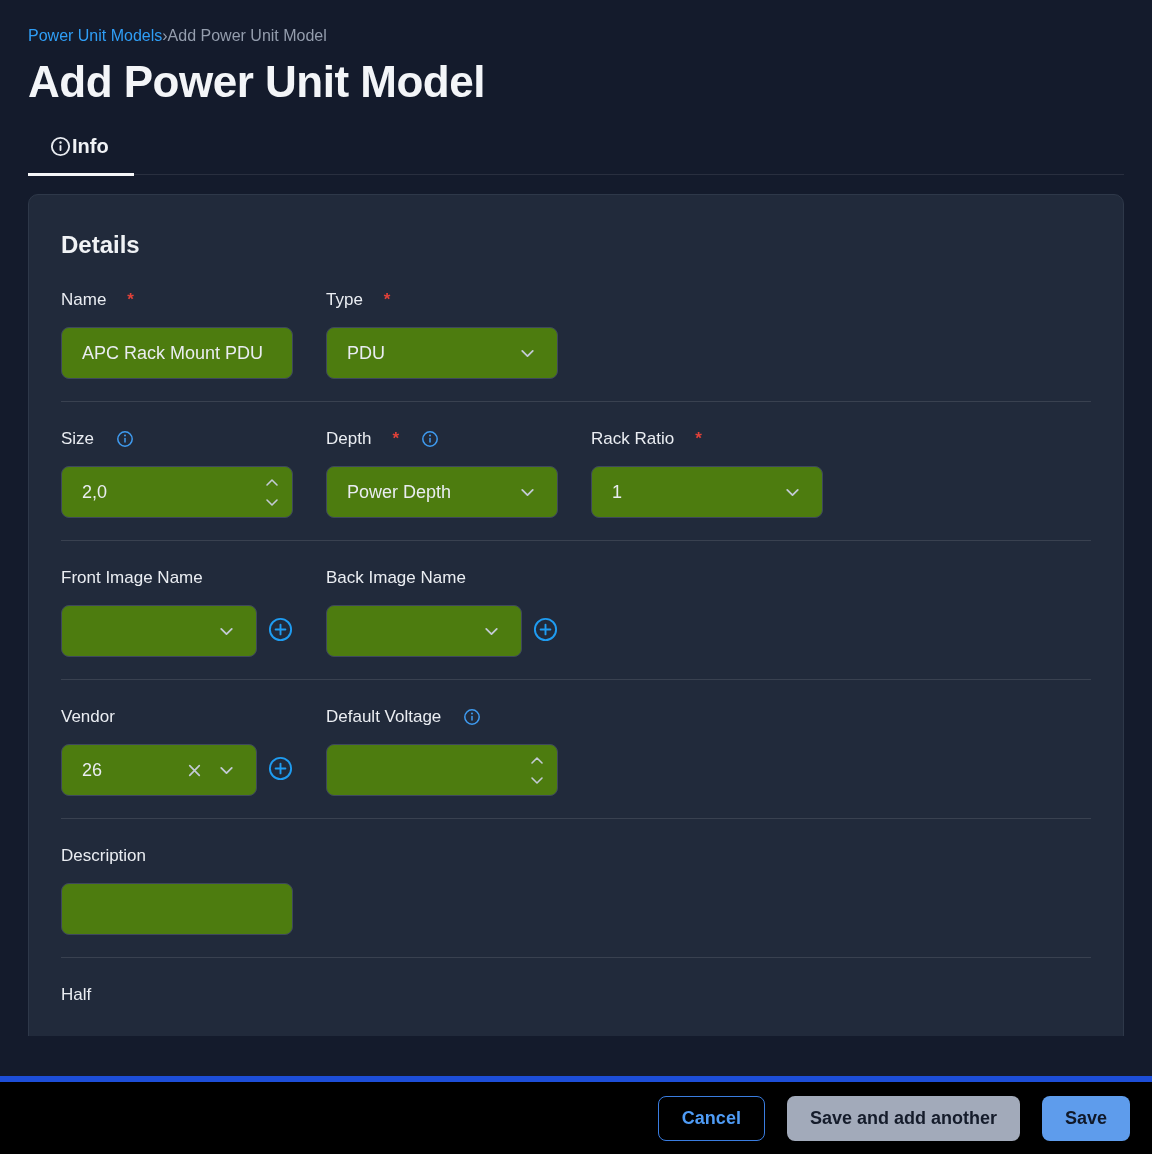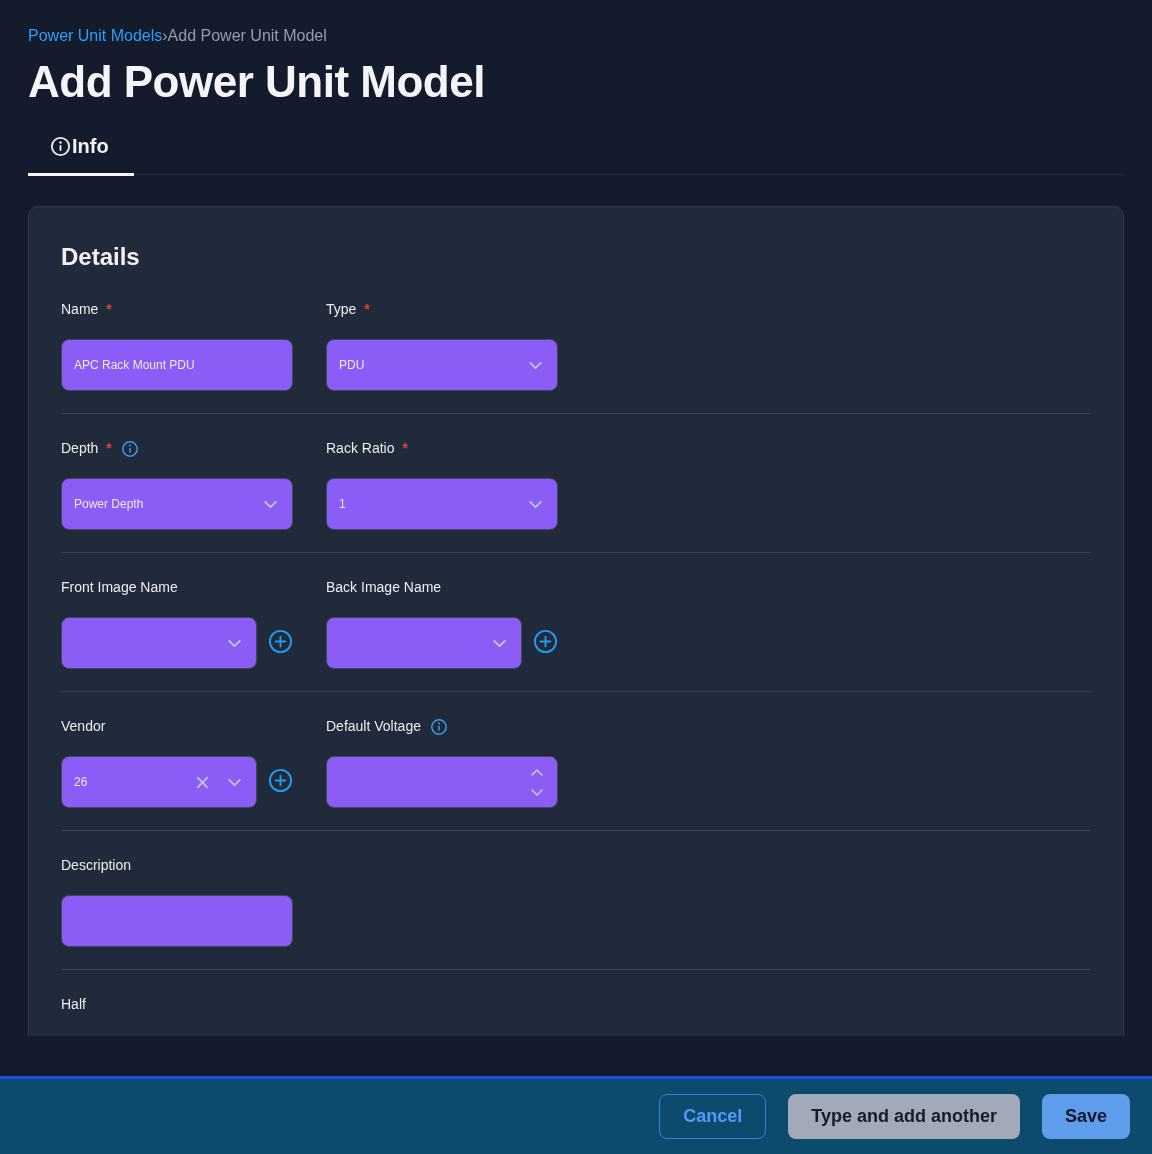--- a/index.html
+++ b/index.html
@@ -46,21 +46,21 @@
     border-bottom: 3px solid #f5f6f8;
     margin-bottom: -2px;
     font-size: 20px;
     font-weight: 700;
     color: #f0f2f5;
     cursor: pointer;
   }
   .tab .tab-ico { display: inline-flex; color: #e8ebf0; }
   
   .card {
-    margin-top: 31px;
+    margin-top: 19px;
     background: #212a3b;
     border: 1px solid #2e3849;
     border-radius: 10px;
     padding: 36px 32px 0 32px;
   }
   .section-title {
     font-size: 24px;
     font-weight: 700;
     color: #f0f2f5;
   }
@@ -68,40 +68,40 @@
     display: flex;
     gap: 33px;
     padding: 26px 0 22px 0;
     border-bottom: 1px solid rgba(255,255,255,0.11);
   }
   .row.first { padding-top: 30px; }
   .row.last { border-bottom: none; padding-bottom: 34px; }
   .field { width: 232px; flex: 0 0 auto; }
   .field-label {
     display: flex;
-    align-items: flex-start;
-    gap: 7px;
+    align-items: center;
+    gap: 20px;
     height: 22px;
     margin-bottom: 16px;
-    font-size: 14px;
+    font-size: 17px;
     font-weight: 500;
     color: #eaedf2;
   }
   .req { color: #e04139; font-weight: 700; margin-left: 1px; }
   .info-ico { display: inline-flex; color: #3f9bf0; margin-left: 2px; cursor: pointer; }
   .control {
     height: 52px;
     width: 232px;
-    background: #8b5cf6;
+    background: #4d7c0f;
     border: 1px solid #3e485c;
     border-radius: 8px;
     display: flex;
     align-items: center;
-    padding: 0 12px;
-    font-size: 12px;
+    padding: 0 20px;
+    font-size: 18px;
     color: #e9ecf1;
     position: relative;
   }
   input.control { outline: none; }
   .control.select { cursor: pointer; justify-content: space-between; gap: 24px; }
   .control .val { white-space: nowrap; }
   .chev { display: inline-flex; color: #c3cad5; }
   .select-icons { display: inline-flex; align-items: center; gap: 14px; }
   .control.number { padding-right: 40px; }
   .stepper {
@@ -124,22 +124,22 @@
     color: #1f9cf1;
     display: inline-flex;
     cursor: pointer;
     padding: 0;
   }
   .clear-ico { display: inline-flex; color: #c3cad5; cursor: pointer; }
   
   .footer {
     margin-top: 40px;
     height: 78px;
-    background: #0c4a6e;
-    border-top: 3px solid #1d4ed8;
+    background: #000000;
+    border-top: 6px solid #1d4ed8;
     display: flex;
     align-items: center;
     justify-content: flex-end;
     gap: 22px;
     padding-right: 22px;
   }
   .btn {
     height: 45px;
     border-radius: 8px;
     font-family: "Liberation Sans", sans-serif;
@@ -210,20 +210,43 @@
           <span class="chev">
             <svg width="19" height="19" viewBox="0 0 18 18">
                 <path d="M4 6.5l5 5 5-5" fill="none" stroke="currentColor" stroke-width="1.7" stroke-linecap="round" stroke-linejoin="round"></path>
               </svg>
           </span>
         </div>
       </div>
     </div>
 
     <div class="row">
+      <div class="field">
+        <div class="field-label">
+          <span>Size</span>
+          <span class="info-ico">
+            <svg width="18" height="18" viewBox="0 0 18 18">
+                <circle cx="9" cy="9" r="7.2" fill="none" stroke="currentColor" stroke-width="1.5"></circle>
+                <circle cx="9" cy="5.6" r="1" fill="currentColor"></circle>
+                <rect x="8.25" y="7.8" width="1.5" height="4.9" rx="0.75" fill="currentColor"></rect>
+              </svg>
+          </span>
+        </div>
+        <div class="control number">
+          <span class="val">2,0</span>
+          <span class="stepper">
+            <svg width="14" height="9" viewBox="0 0 14 9">
+                <path d="M2 7l5-5 5 5" fill="none" stroke="currentColor" stroke-width="1.6" stroke-linecap="round" stroke-linejoin="round"></path>
+              </svg>
+            <svg width="14" height="9" viewBox="0 0 14 9">
+                <path d="M2 2l5 5 5-5" fill="none" stroke="currentColor" stroke-width="1.6" stroke-linecap="round" stroke-linejoin="round"></path>
+              </svg>
+          </span>
+        </div>
+      </div>
       <div class="field">
         <div class="field-label">
           <span>Depth</span>
           <span class="req">*</span>
           <span class="info-ico">
             <svg width="18" height="18" viewBox="0 0 18 18">
                 <circle cx="9" cy="9" r="7.2" fill="none" stroke="currentColor" stroke-width="1.5"></circle>
                 <circle cx="9" cy="5.6" r="1" fill="currentColor"></circle>
                 <rect x="8.25" y="7.8" width="1.5" height="4.9" rx="0.75" fill="currentColor"></rect>
               </svg>
@@ -373,15 +396,15 @@
         <div class="field-label">
           <span>Half</span>
         </div>
       </div>
     </div>
   </div>
 </div>
 
 <div class="footer">
   <button class="btn btn-cancel">Cancel</button>
-  <button class="btn btn-secondary">Type and add another</button>
+  <button class="btn btn-secondary">Save and add another</button>
   <button class="btn btn-primary">Save</button>
 </div>
 
 </body></html>

